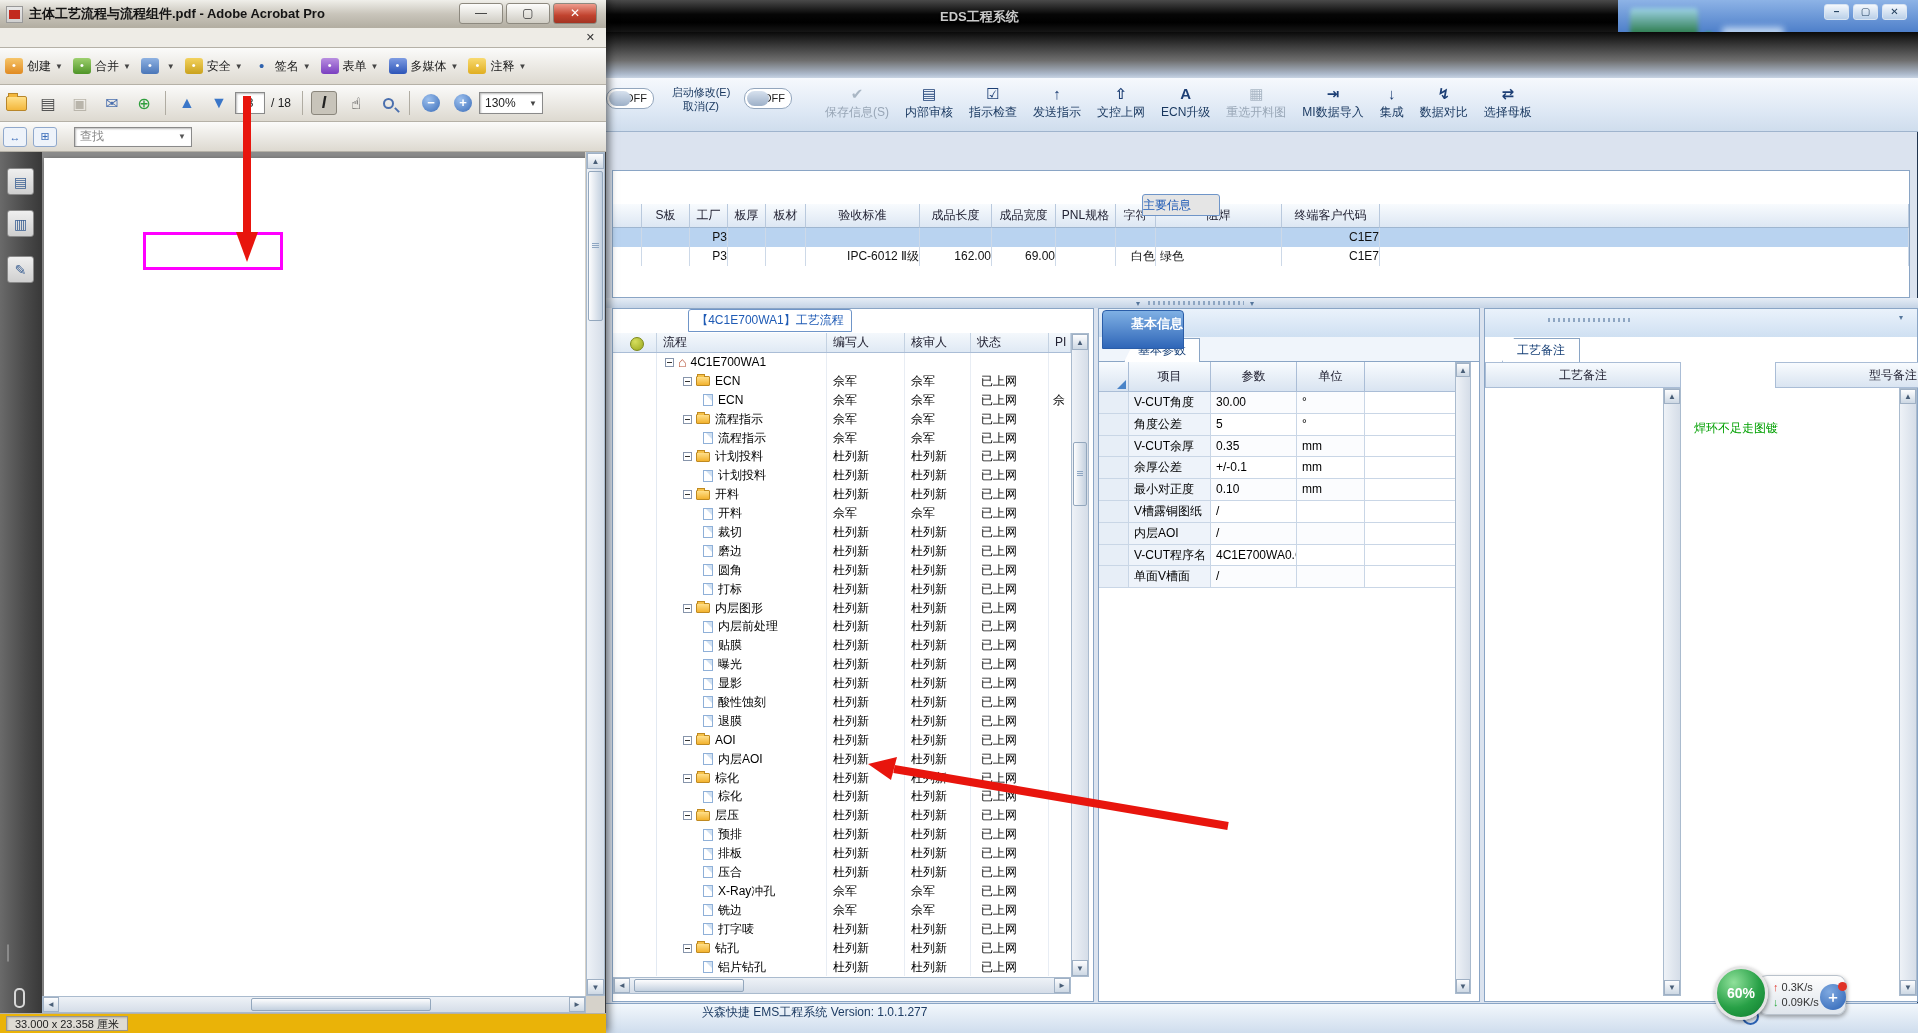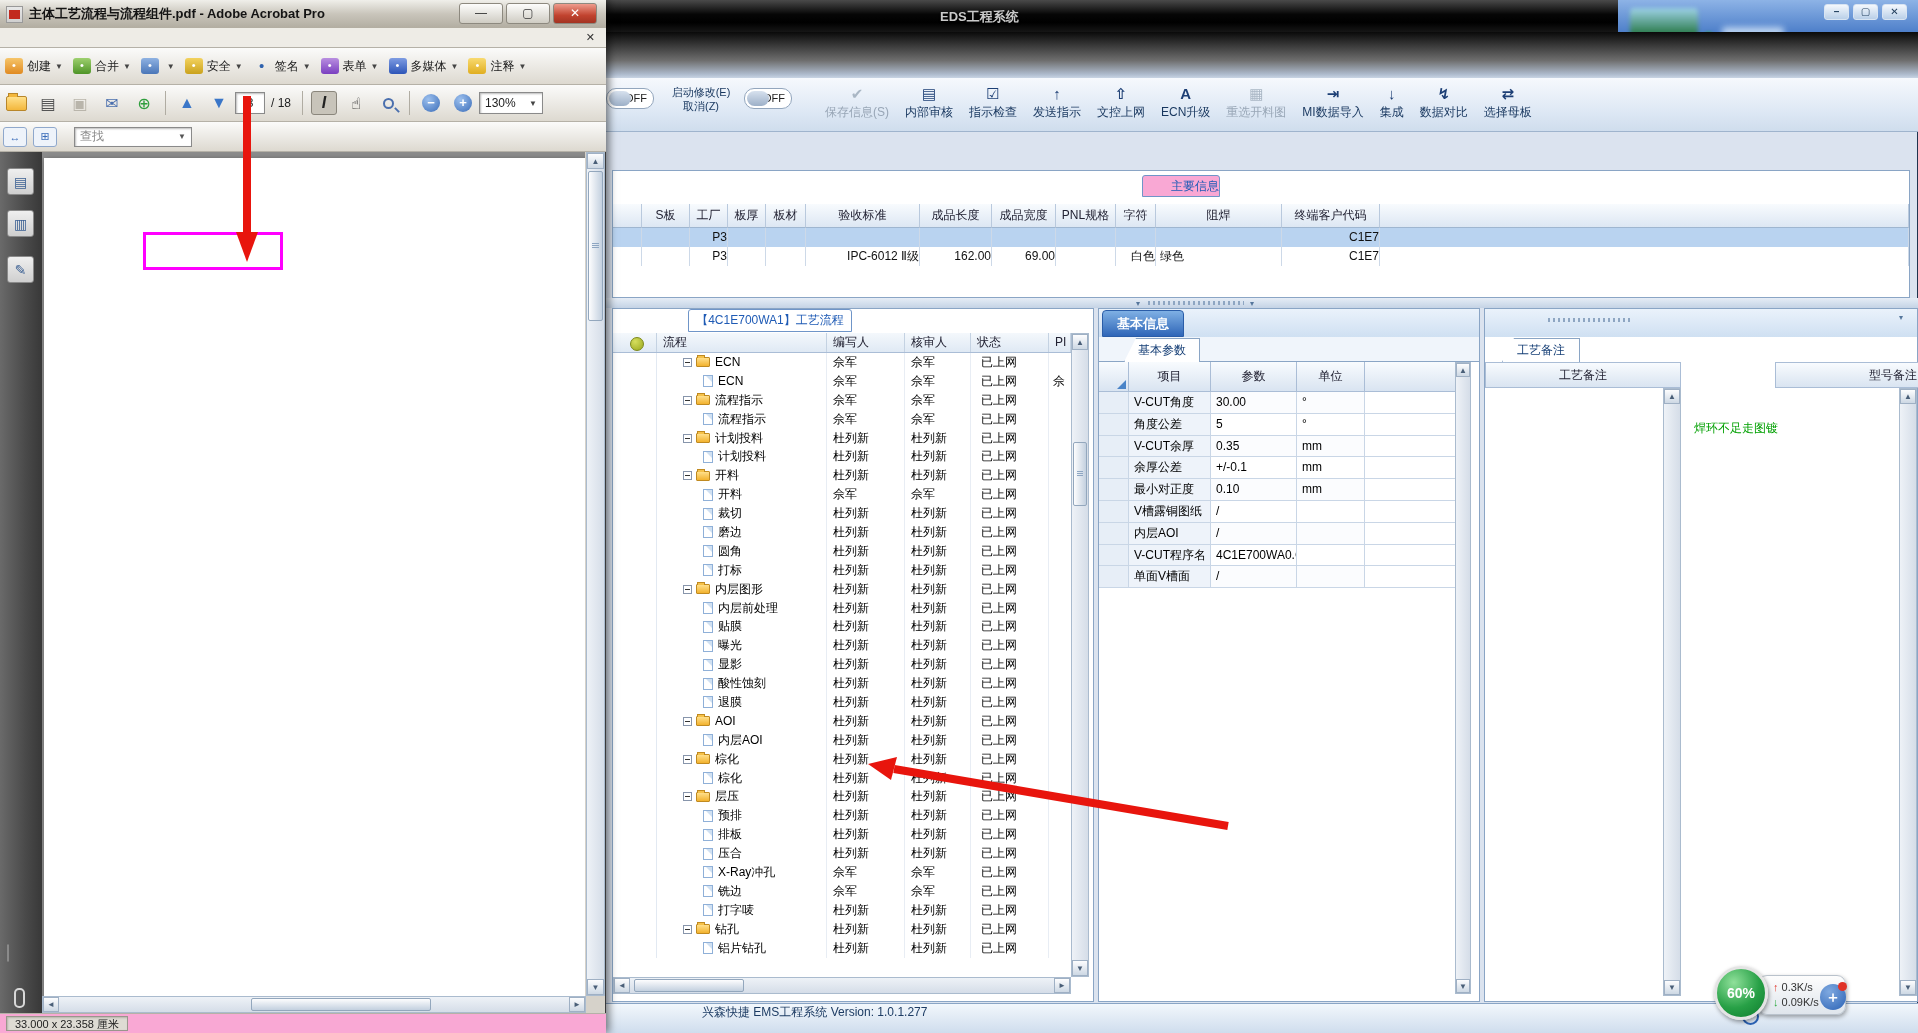--- a/index.html
+++ b/index.html
@@ -24,22 +24,22 @@
   .tog{position:absolute;width:48px;height:21px;background:#fff;border:1px solid #93a6bd;border-radius:10px;font-size:11px;color:#222;
     text-align:right;padding:3px 6px 0 0}
   .tog i{position:absolute;left:2px;top:2px;width:22px;height:15px;border-radius:8px;background:linear-gradient(#d7e1ee,#9db0c8)}
   .modify{left:662px;top:85px;width:78px;font-size:11px;color:#17365e;text-align:center;line-height:14px}
   .etb-wrap{left:818px;top:80px;height:50px;display:flex;align-items:flex-start;gap:2px}
   .etb{padding:3px 7px 0 7px;text-align:center;font-size:12px;color:#17365e;white-space:nowrap}
   .etb .eico{display:block;height:21px;line-height:21px;font-size:15px;color:#1d3f75;font-weight:bold}
   .etb.dis{color:#98a6b6}.etb.dis .eico{color:#a9b6c4}
   
   .panel{position:absolute;background:#fff;border:1px solid #8aa5c5}
-  .mi-tab{left:1142px;top:175px;width:78px;height:22px;background:#f9a8d4;border:1px solid #6f95c8;border-radius:3px 3px 0 0;
-    color:#1f5bb5;font-size:12px;text-align:right;line-height:20px;z-index:3}
+  .mi-tab{left:1142px;top:194px;width:78px;height:22px;background:#e5e5e5;border:1px solid #6f95c8;border-radius:3px 3px 0 0;
+    color:#1f5bb5;font-size:12px;text-align:left;line-height:20px;z-index:3}
   .mi-hdr,.mi-row{position:absolute;left:613px;width:1296px;height:24px;display:flex;font-size:12px}
   .mi-hdr>span{border-right:1px solid #b9c9dd;border-bottom:1px solid #9fb6d0;background:linear-gradient(#f8fbfe,#dde7f3);
     text-align:center;line-height:23px;color:#223;overflow:hidden;white-space:nowrap}
   .mi-row>span{border-right:1px solid #cdd9e8;text-align:right;line-height:19px;height:19px;color:#111;overflow:hidden;white-space:nowrap}
   .mi-row.sel>span{background:#b9d3f0}
   .w0{width:29px}.w1{width:48px}.w2{width:38px}.w3{width:38px}.w4{width:40px}.w5{width:114px}.w6{width:72px}
   .w7{width:64px}.w8{width:60px}.w9{width:40px}.w10{width:126px}.w11{width:98px}.wf{flex:1}
   
   .splitter{left:528px;top:298px;width:1390px;height:10px;background:linear-gradient(#e6edf6,#c4d3e5)}
   .grip{left:1148px;top:301px;width:96px;height:4px;background:repeating-linear-gradient(90deg,#8ea6c2 0 2px,transparent 2px 5px)}
@@ -77,22 +77,22 @@
   
   .sb{position:absolute;background:linear-gradient(90deg,#eef2f7,#d5dde8);border:1px solid #aabbce}
   .sb-h{background:linear-gradient(#eef2f7,#d5dde8)}
   .sb .btn{position:absolute;background:linear-gradient(#fdfdfe,#cdd8e4);border:1px solid #9fb0c4;color:#4a5f78;font-size:8px;text-align:center}
   .sb .thumb{position:absolute;background:linear-gradient(90deg,#fdfdfe,#c3d0df);border:1px solid #93a7bd;border-radius:2px}
   .sb-h .thumb{background:linear-gradient(#fdfdfe,#c3d0df)}
   .gripdots{position:absolute;left:3px;right:3px;top:50%;height:5px;margin-top:-3px;
     background:repeating-linear-gradient(#8ea6c2 0 1px,transparent 1px 2px)}
   
   .bi-strip{left:1099px;top:309px;width:380px;height:28px;background:linear-gradient(#eaf2fb,#cfe0f2)}
-  .bi-tab{left:1102px;top:310px;width:82px;height:27px;border-radius:4px 4px 0 0;background:linear-gradient(#7fb0e4,#2f66b8);
-    border:1px solid #2a5da8;color:#fff;font-weight:bold;font-size:13px;text-align:center;line-height:25px;z-index:3}
+  .bi-tab{left:1102px;top:310px;width:82px;height:39px;border-radius:4px 4px 0 0;background:linear-gradient(#7fb0e4,#2f66b8);
+    border:1px solid #2a5da8;color:#fff;font-weight:bold;font-size:13px;text-align:right;line-height:25px;z-index:3}
   .bi-tabrow{left:1099px;top:337px;width:380px;height:25px;background:#f0f5fb;border-bottom:1px solid #8aa5c5}
   .bp-tab{left:1124px;top:338px;width:76px;height:24px;background:#fff;border:1px solid #8aa5c5;border-bottom:none;
     color:#163f76;font-size:12px;text-align:center;line-height:22px;clip-path:polygon(12px 0,100% 0,100% 100%,0 100%);z-index:2}
   .pg-hdr{left:1099px;top:362px;width:372px;height:30px;display:flex;font-size:12px;color:#223}
   .pg-hdr>span{background:linear-gradient(#f8fbfe,#d9e4f1);border-right:1px solid #aabdd6;border-bottom:1px solid #aabdd6;
     text-align:center;line-height:29px;position:relative}
   .p0{width:30px}.p1{width:82px}.p2{width:86px}.p3c{width:68px}.pf{flex:1}
   .corner-tri{position:absolute;right:2px;bottom:2px;width:0;height:0;border-left:9px solid transparent;border-bottom:9px solid #4a84c8}
   #param-rows{left:1099px;top:392px;width:372px;height:262px;overflow:hidden;font-size:12px}
   .prow{display:flex;height:21.8px;line-height:21.8px;border-bottom:1px solid #c9d6e6;color:#000}
@@ -164,21 +164,21 @@
   .ac-side{position:absolute;left:0;top:152px;width:42px;height:861px;background:linear-gradient(90deg,#6a6a6a,#4a4a4a 60%,#383838)}
   .side-ico{position:absolute;left:7px;width:27px;height:27px;background:linear-gradient(#efefef,#cfcfcf);border:1px solid #8a8a8a;
     border-radius:3px;text-align:center;line-height:26px;font-size:14px;color:#3a5f92}
   .bubble{background:linear-gradient(#fce98a,#e8c23c);position:relative}
   .clipicon{width:11px;height:20px;border:2px solid #d8d8d8;border-radius:5px;background:none;left:14px}
   .ac-doc{position:absolute;left:42px;top:152px;width:543px;height:844px;background:#8c8c8c;overflow:hidden}
   .pdf-page{position:absolute;left:2px;top:6px;width:545px;height:990px;background:#fff;box-shadow:2px 2px 6px rgba(0,0,0,.5)}
   #pdf-text{position:absolute;left:6px;top:4px;width:532px;height:936px;overflow:hidden;
     font-family:"Liberation Serif","DejaVu Serif",serif;font-size:20px;color:#000}
   .pl{height:23.4px;line-height:23.4px;white-space:pre}
-  .ac-statusbar{position:absolute;left:0;top:1013px;width:606px;height:20px;background:#f9a8d4;border-top:1px solid #b5b1a7}
+  .ac-statusbar{position:absolute;left:0;top:1013px;width:606px;height:20px;background:#eab308;border-top:1px solid #b5b1a7}
   .dimbox{position:absolute;left:6px;top:2px;padding:0 8px;height:15px;border:1px solid #9a968c;box-shadow:inset 1px 1px 2px #b8b4aa;
     font-size:11px;color:#222;line-height:14px;background:#dedbd3}
   .magenta-box{position:absolute;left:143px;top:232px;width:140px;height:38px;border:3px solid #ff00ff;z-index:12}
   #overlay{position:absolute;left:0;top:0;width:1918px;height:1033px;z-index:30;pointer-events:none}
 </style>
 </head>
 <body>
 
 <div class="abs" id="eds-bg"></div>
 <div class="abs eds-title"></div>
@@ -311,20 +311,33 @@
   <span class="tc0"></span>
   <span class="tc1">流程</span>
   <span class="tc2">编写人</span>
   <span class="tc3">核审人</span>
   <span class="tc4">状态</span>
   <span class="tc5">PI</span>
 </div>
 <div class="abs led"></div>
 <div class="abs" id="tree-rows">
 
+<div class="trow t-root">
+    <span class="t-g"></span>
+    <span class="t-f">
+      <span class="exp"></span>
+      <span class="i-house"></span>
+
+      <span class="lbl">4C1E700WA1</span>
+    </span>
+    <span class="t-w"></span>
+    <span class="t-r"></span>
+    <span class="t-s"></span>
+    <span class="t-x"></span>
+  </div>
     <div class="trow t-folder">
     <span class="t-g"></span>
     <span class="t-f">
       <span class="exp"></span>
 
       <span class="i-folder"></span>
 
       <span class="lbl">ECN</span>
     </span>
     <span class="t-w">佘军</span>

